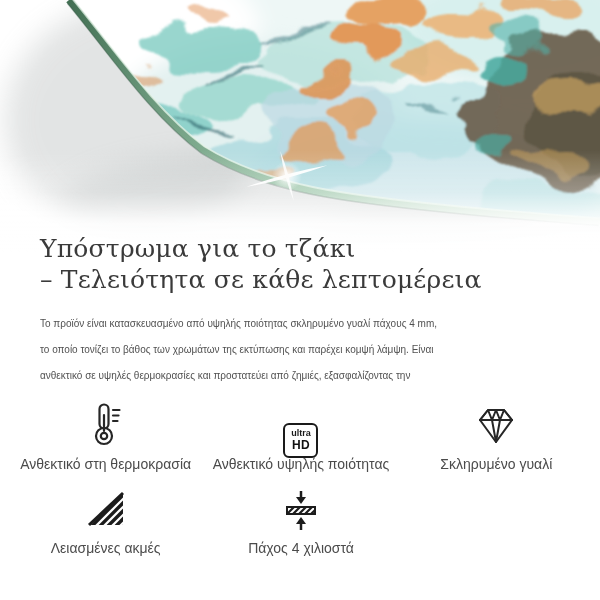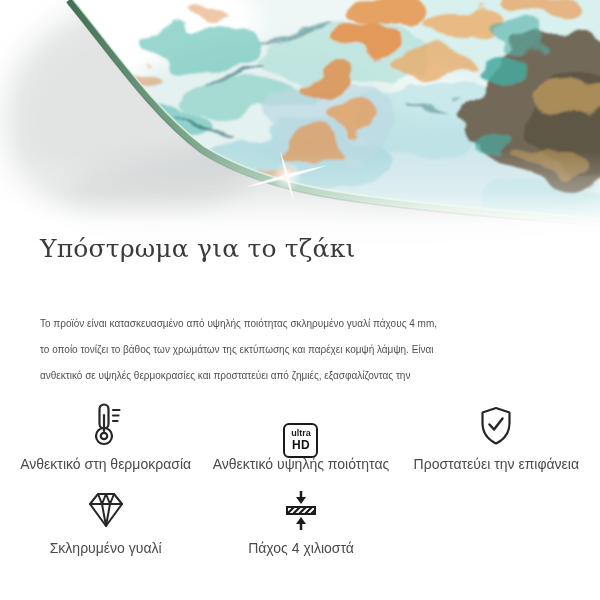--- a/index.html
+++ b/index.html
@@ -142,20 +142,21 @@
       <g transform="translate(287,176) rotate(-15)" opacity="0.95">
         <circle r="15" fill="url(#glow)"></circle>
         <path d="M-42,0 Q0,-3.5 42,0 Q0,3.5 -42,0 Z" fill="#ffffff"></path>
         <path d="M0,-26 Q3,0 0,26 Q-3,0 0,-26 Z" fill="#ffffff" opacity="0.9"></path>
       </g>
     </svg>
   </div>
 
   <h1 class="title" style="margin:0;">
     <span>Υπόστρωμα για το τζάκι</span>
+    <span>– Τελειότητα σε κάθε λεπτομέρεια</span>
   </h1>
 
   <div class="desc">
     <div>Το προϊόν είναι κατασκευασμένο από υψηλής ποιότητας σκληρυμένο γυαλί πάχους 4 mm,</div>
     <div>το οποίο τονίζει το βάθος των χρωμάτων της εκτύπωσης και παρέχει κομψή λάμψη. Είναι</div>
     <div>ανθεκτικό σε υψηλές θερμοκρασίες και προστατεύει από ζημιές, εξασφαλίζοντας την</div>
   </div>
 
   <div class="features">
 
@@ -177,42 +178,54 @@
     <div class="feature">
       <div class="icon-wrap">
         <div class="uhd-box">
           <span class="uhd-top">ultra</span>
           <span class="uhd-bottom">HD</span>
         </div>
       </div>
       <div class="feature-label">Ανθεκτικό υψηλής ποιότητας</div>
     </div>
 
-    <div class="feature">
-      <div class="icon-wrap">
-        <svg class="ficon" width="44" height="44" viewBox="0 0 44 44">
-          <path d="M22,4 L35.5,8.5 V19 C35.5,29.5 30,35.5 22,39.5 C14,35.5 8.5,29.5 8.5,19 V8.5 Z"></path>
-          <path d="M15.5,20.5 L20,25.5 L28.5,14.5" stroke-width="2.5"></path>
-        </svg>
-      </div>
-      <div class="feature-label">Προστατεύει την επιφάνεια</div>
-    </div>
 
     <div class="feature">
       <div class="icon-wrap">
         <svg class="ficon" width="44" height="44" viewBox="0 0 44 44" style="stroke-width:2;">
           <path d="M6,16 L14,6 H30 L38,16 L22,38 Z"></path>
           <path d="M6,16 L14,6 L18,16 L22,6 L26,16 L30,6 L38,16"></path>
           <path d="M6,16 H38"></path>
           <path d="M18,16 L22,38 L26,16"></path>
         </svg>
       </div>
       <div class="feature-label">Σκληρυμένο γυαλί</div>
     </div>
 
+    <div class="feature">
+      <div class="icon-wrap">
+        <svg width="44" height="44" viewBox="0 0 44 44">
+          <defs>
+            <clipPath id="triClip">
+                <path d="M5,37 L39,37 L39,5 Z"></path>
+              </clipPath>
+          </defs>
+          <line x1="5" y1="37" x2="39" y2="5" stroke="#1c1c1c" stroke-width="3"></line>
+          <g clip-path="url(#triClip)" stroke="#1c1c1c" stroke-width="3.4">
+            <line x1="-6" y1="44" x2="44" y2="-6"></line>
+            <line x1="2" y1="44" x2="52" y2="-6"></line>
+            <line x1="10" y1="44" x2="60" y2="-6"></line>
+            <line x1="18" y1="44" x2="68" y2="-6"></line>
+            <line x1="26" y1="44" x2="76" y2="-6"></line>
+            <line x1="34" y1="44" x2="84" y2="-6"></line>
+          </g>
+        </svg>
+      </div>
+      <div class="feature-label">Λειασμένες ακμές</div>
+    </div>
 
     <div class="feature">
       <div class="icon-wrap">
         <svg width="44" height="46" viewBox="0 0 44 46">
           <defs>
             <clipPath id="barClip">
                 <rect x="8" y="20" width="28" height="7"></rect>
               </clipPath>
           </defs>
           <g clip-path="url(#barClip)" stroke="#1c1c1c" stroke-width="2.2">

